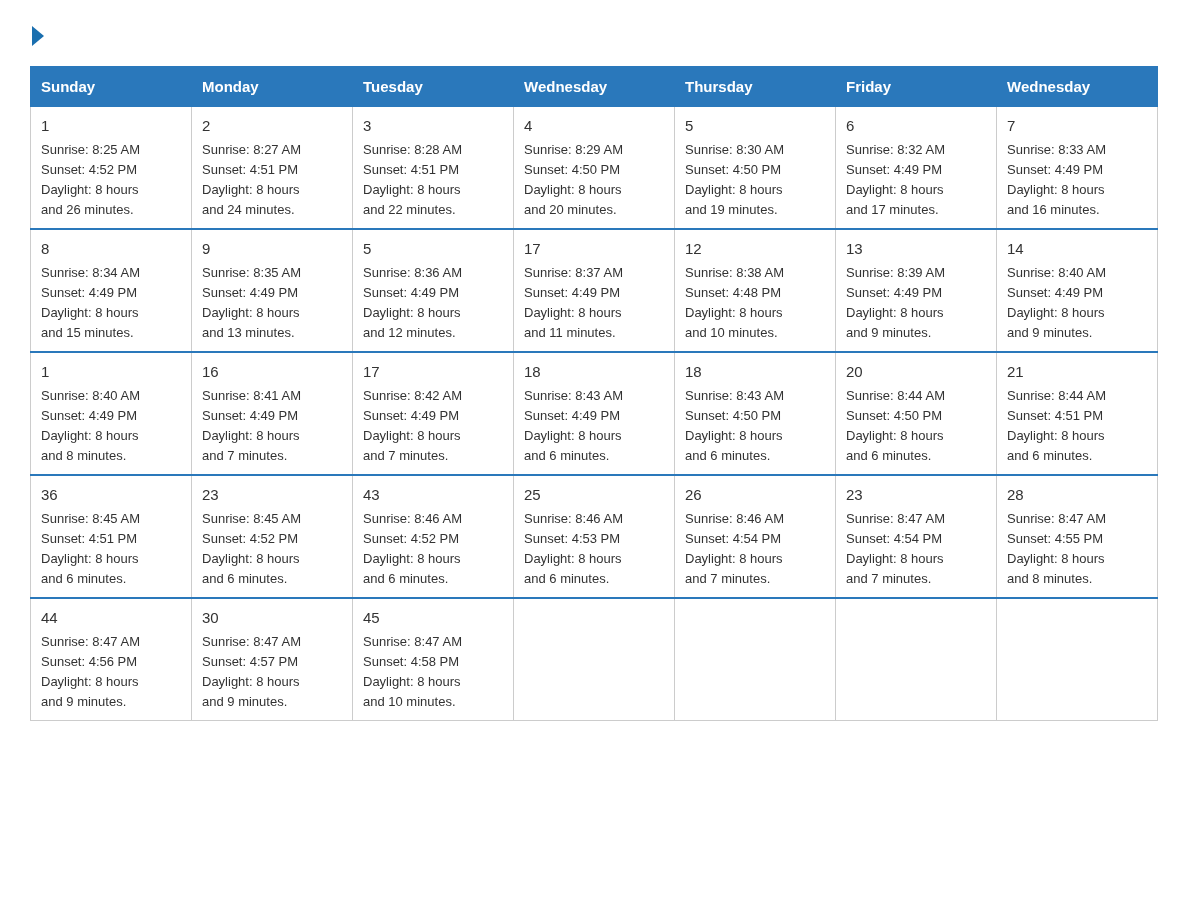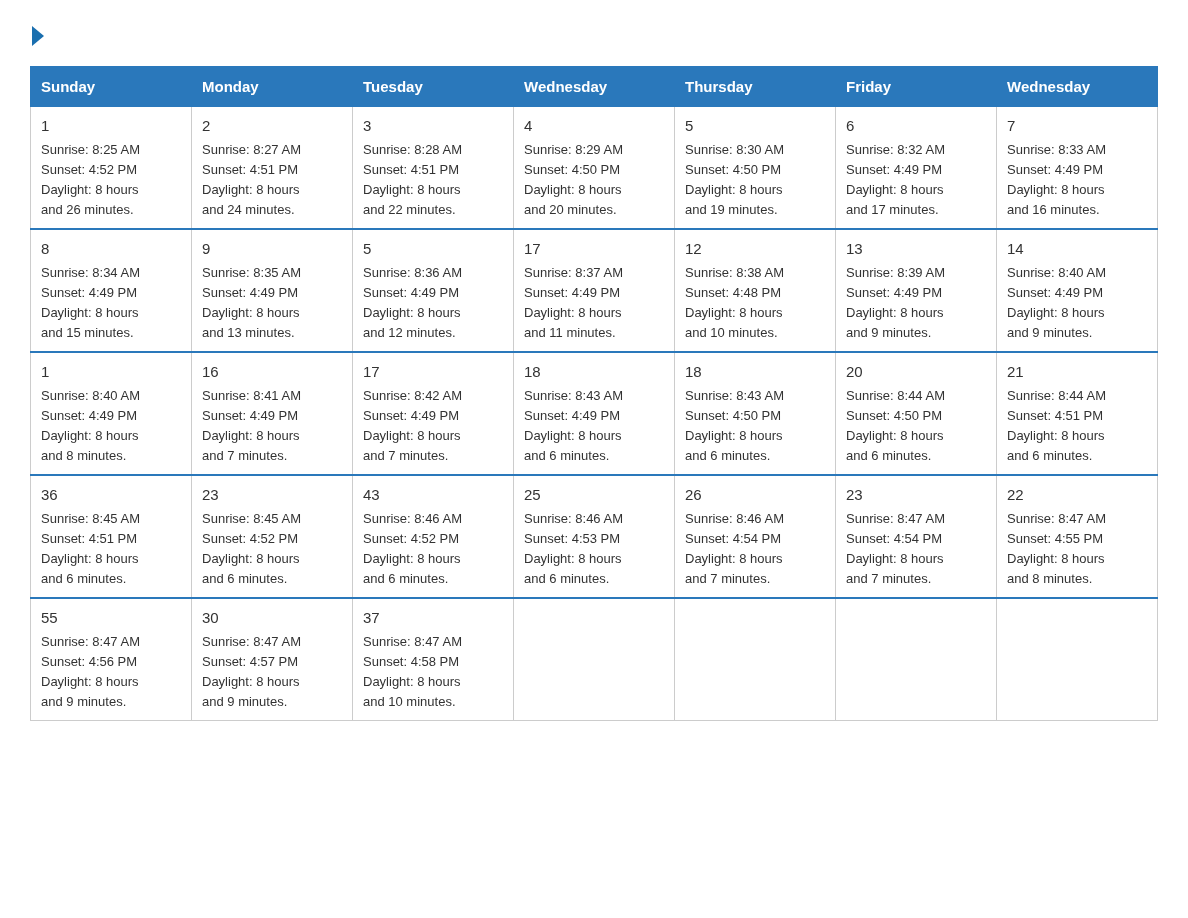--- a/index.html
+++ b/index.html
@@ -243,35 +243,35 @@
         </td>
         <td>
           <span class="day-number">26</span>
           <div class="day-info">Sunrise: 8:46 AM<br>Sunset: 4:54 PM<br>Daylight: 8 hours<br>and 7 minutes.</div>
         </td>
         <td>
           <span class="day-number">23</span>
           <div class="day-info">Sunrise: 8:47 AM<br>Sunset: 4:54 PM<br>Daylight: 8 hours<br>and 7 minutes.</div>
         </td>
         <td>
-          <span class="day-number">22</span>
+          <span class="day-number">28</span>
           <div class="day-info">Sunrise: 8:47 AM<br>Sunset: 4:55 PM<br>Daylight: 8 hours<br>and 8 minutes.</div>
         </td>
       </tr>
       <tr>
         <td>
-          <span class="day-number">55</span>
+          <span class="day-number">44</span>
           <div class="day-info">Sunrise: 8:47 AM<br>Sunset: 4:56 PM<br>Daylight: 8 hours<br>and 9 minutes.</div>
         </td>
         <td>
           <span class="day-number">30</span>
           <div class="day-info">Sunrise: 8:47 AM<br>Sunset: 4:57 PM<br>Daylight: 8 hours<br>and 9 minutes.</div>
         </td>
         <td>
-          <span class="day-number">37</span>
+          <span class="day-number">45</span>
           <div class="day-info">Sunrise: 8:47 AM<br>Sunset: 4:58 PM<br>Daylight: 8 hours<br>and 10 minutes.</div>
         </td>
         <td class="empty-cell"></td>
         <td class="empty-cell"></td>
         <td class="empty-cell"></td>
         <td class="empty-cell"></td>
       </tr>
     </tbody>
 </table>
 

